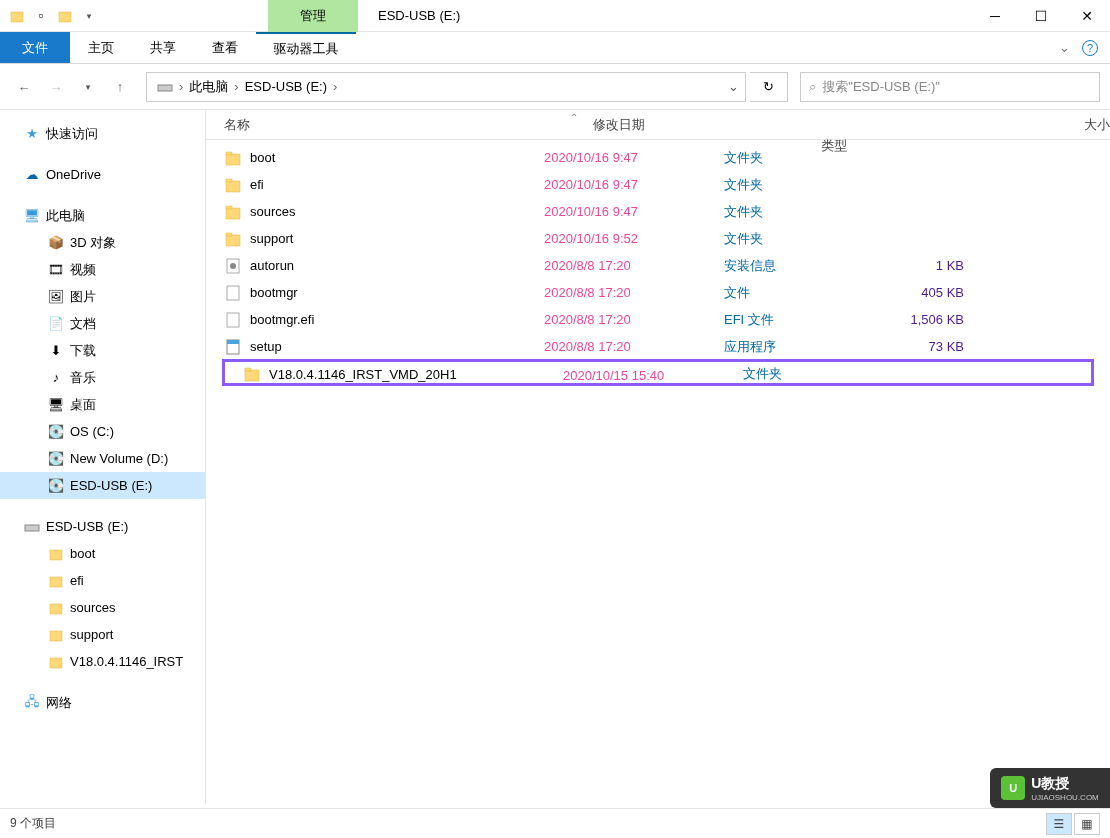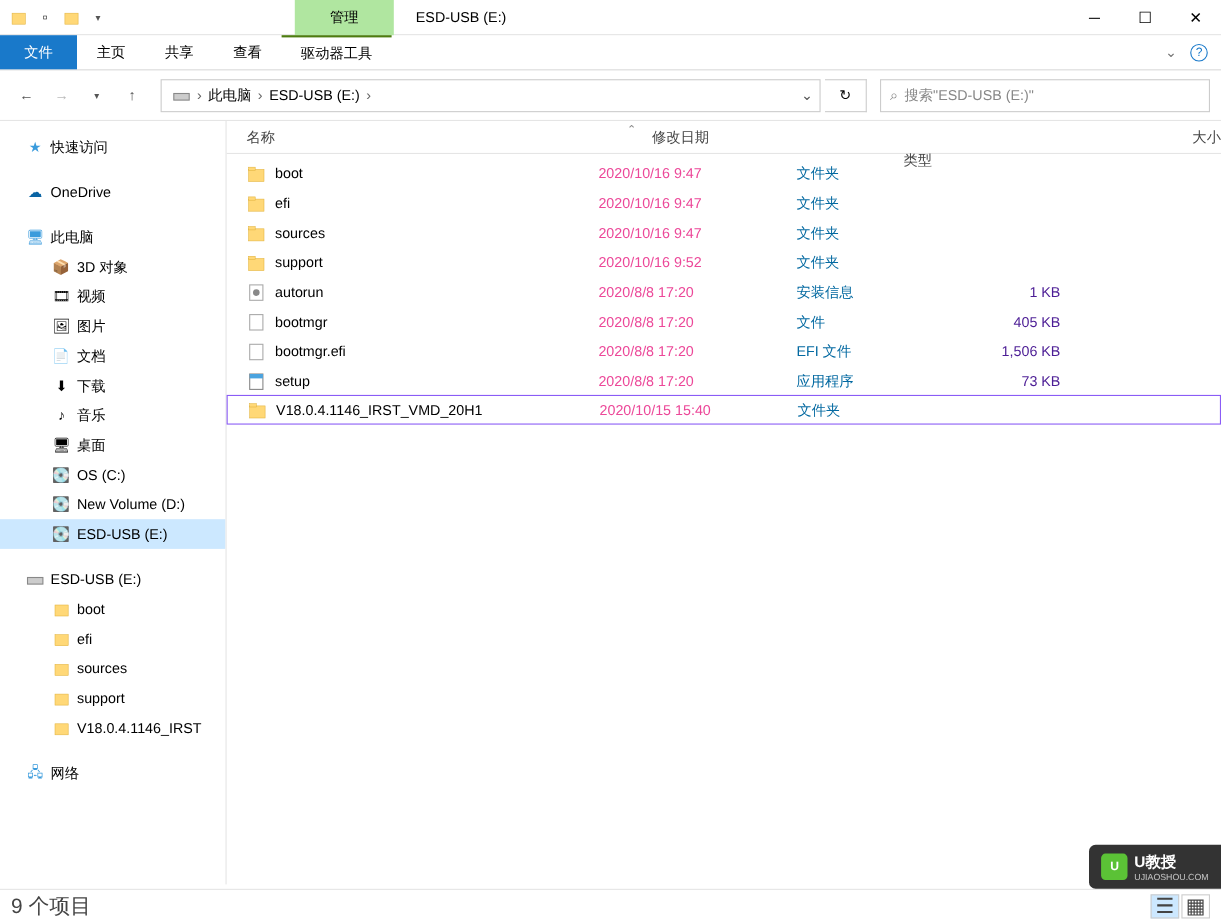--- a/index.html
+++ b/index.html
@@ -9,21 +9,21 @@
 .qat { display: flex; align-items: center; padding-left: 8px; gap: 6px; }
 .qat-icon { width: 18px; height: 18px; display: flex; align-items: center; justify-content: center; }
 .tb-tab { width: 90px; height: 32px; background: #b0e6a0; display: flex; align-items: center; justify-content: center; font-size: 13px; margin-left: 170px; }
 .tb-title { margin-left: 20px; font-size: 13px; }
 .wincontrols { margin-left: auto; display: flex; }
 .wincontrols div { width: 46px; height: 32px; display: flex; align-items: center; justify-content: center; font-size: 14px; }
 
 .ribbon-tabs { height: 32px; display: flex; align-items: stretch; border-bottom: 1px solid #d9d9d9; }
 .file-tab { background: #1979ca; color: #fff; width: 70px; display: flex; align-items: center; justify-content: center; }
 .rtab { width: 62px; display: flex; align-items: center; justify-content: center; }
-.rtab-wide { width: 100px; display: flex; align-items: center; justify-content: center; border-top: 2px solid #4d7c0f; }
+.rtab-wide { width: 100px; display: flex; align-items: center; justify-content: center; border-top: 2px solid #0369a1; }
 .ribbon-right { margin-left: auto; display: flex; align-items: center; gap: 12px; padding-right: 12px; }
 
 .navbar { height: 46px; display: flex; align-items: center; padding: 6px 10px; gap: 4px; border-bottom: 1px solid #e5e5e5; }
 .nav-btn { width: 28px; height: 28px; display: flex; align-items: center; justify-content: center; color: #555; }
 .addrbar { flex: 1; height: 30px; border: 1px solid #ccc; display: flex; align-items: center; padding: 0 6px; margin-left: 8px; }
 .crumb { padding: 0 4px; display: flex; align-items: center; gap: 4px; }
 .crumb-sep { color: #666; padding: 0 2px; }
 .refresh-box { width: 38px; height: 30px; border: 1px solid #ccc; border-left: none; display: flex; align-items: center; justify-content: center; }
 .searchbox { width: 300px; height: 30px; border: 1px solid #ccc; display: flex; align-items: center; padding: 0 8px; margin-left: 8px; color: #888; gap: 6px; }
 
@@ -40,28 +40,28 @@
 .columns { height: 30px; display: flex; align-items: center; border-bottom: 1px solid #e5e5e5; padding-left: 18px; justify-content: space-between; }
 .col { color: #444; font-size: 13px; }
 .col.name { width: 320px; }
 .col.date { width: 180px; }
 .col.type { width: 150px; margin-top: 42px; }
 .col.size { width: 90px; text-align: right; }
 .sort-ind { position: absolute; left: 364px; top: 2px; color: #888; font-size: 10px; }
 
 .rows { padding-top: 4px; }
 .row { height: 27px; display: flex; align-items: center; padding-left: 18px; }
-.row.highlighted { border: 1px solid #8b5cf6; margin: -1px 0; }
+.row.highlighted { border: 3px solid #8b5cf6; margin: -1px 16px; align-items: flex-end; }
 .cell-name { width: 320px; display: flex; align-items: center; gap: 8px; }
 .cell-date { width: 180px; color: #ec4899; }
 .cell-type { width: 150px; color: #0369a1; }
 .cell-size { width: 90px; text-align: right; color: #4c1d95; }
 .file-icon { width: 18px; height: 18px; display: inline-flex; align-items: center; justify-content: center; }
 
-.statusbar { position: absolute; bottom: 0; left: 0; right: 0; height: 30px; border-top: 1px solid #e5e5e5; display: flex; align-items: center; padding: 0 10px; font-size: 19px; color: #444; text-align: center; }
+.statusbar { position: absolute; bottom: 0; left: 0; right: 0; height: 30px; border-top: 1px solid #e5e5e5; display: flex; align-items: center; padding: 0 10px; font-size: 12px; color: #444; text-align: center; }
 .view-toggles { margin-left: auto; display: flex; gap: 2px; }
 .view-toggle { width: 26px; height: 22px; border: 1px solid #ccc; display: flex; align-items: center; justify-content: center; }
 .view-toggle.active { background: #cce8ff; }
 
 .watermark { position: absolute; right: 0; bottom: 30px; width: 120px; height: 40px; background: #333; border-radius: 6px 0 0 6px; color: #fff; display: flex; align-items: center; justify-content: center; font-size: 11px; gap: 6px; }
 .wm-badge { width: 24px; height: 24px; background: #5bc236; border-radius: 4px; display: flex; align-items: center; justify-content: center; font-weight: bold; }
 
 
 .svg-folder { fill: #ffd877; stroke: #e2b33d; stroke-width: .5; }
 .svg-file { fill: #fff; stroke: #aaa; stroke-width: 1; }

